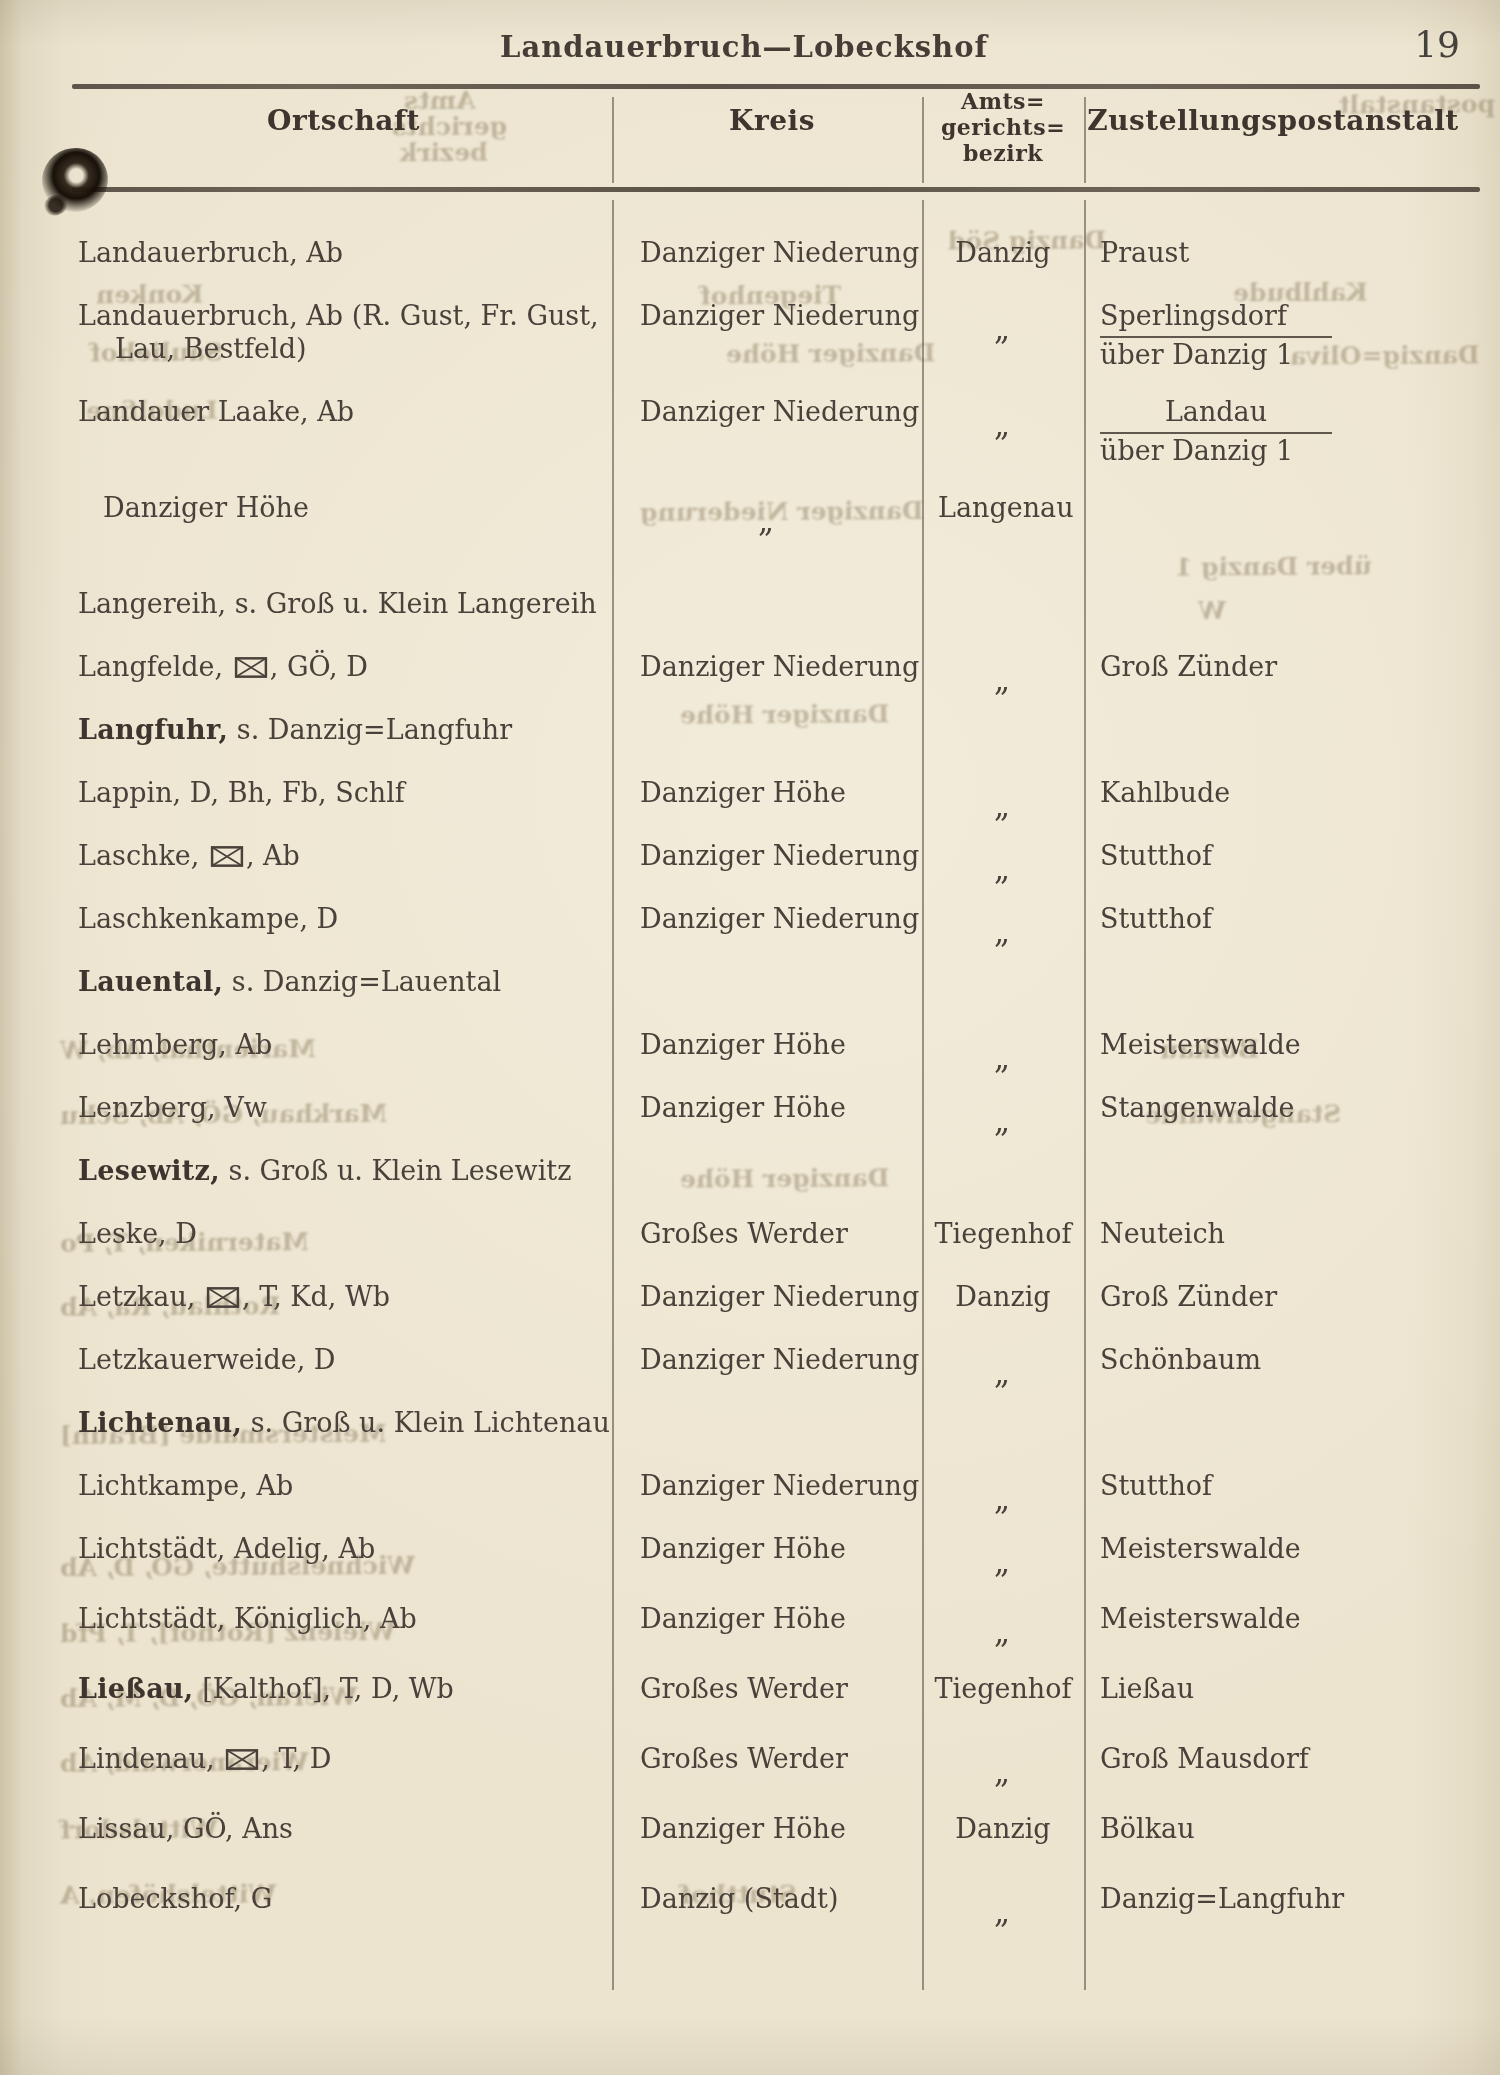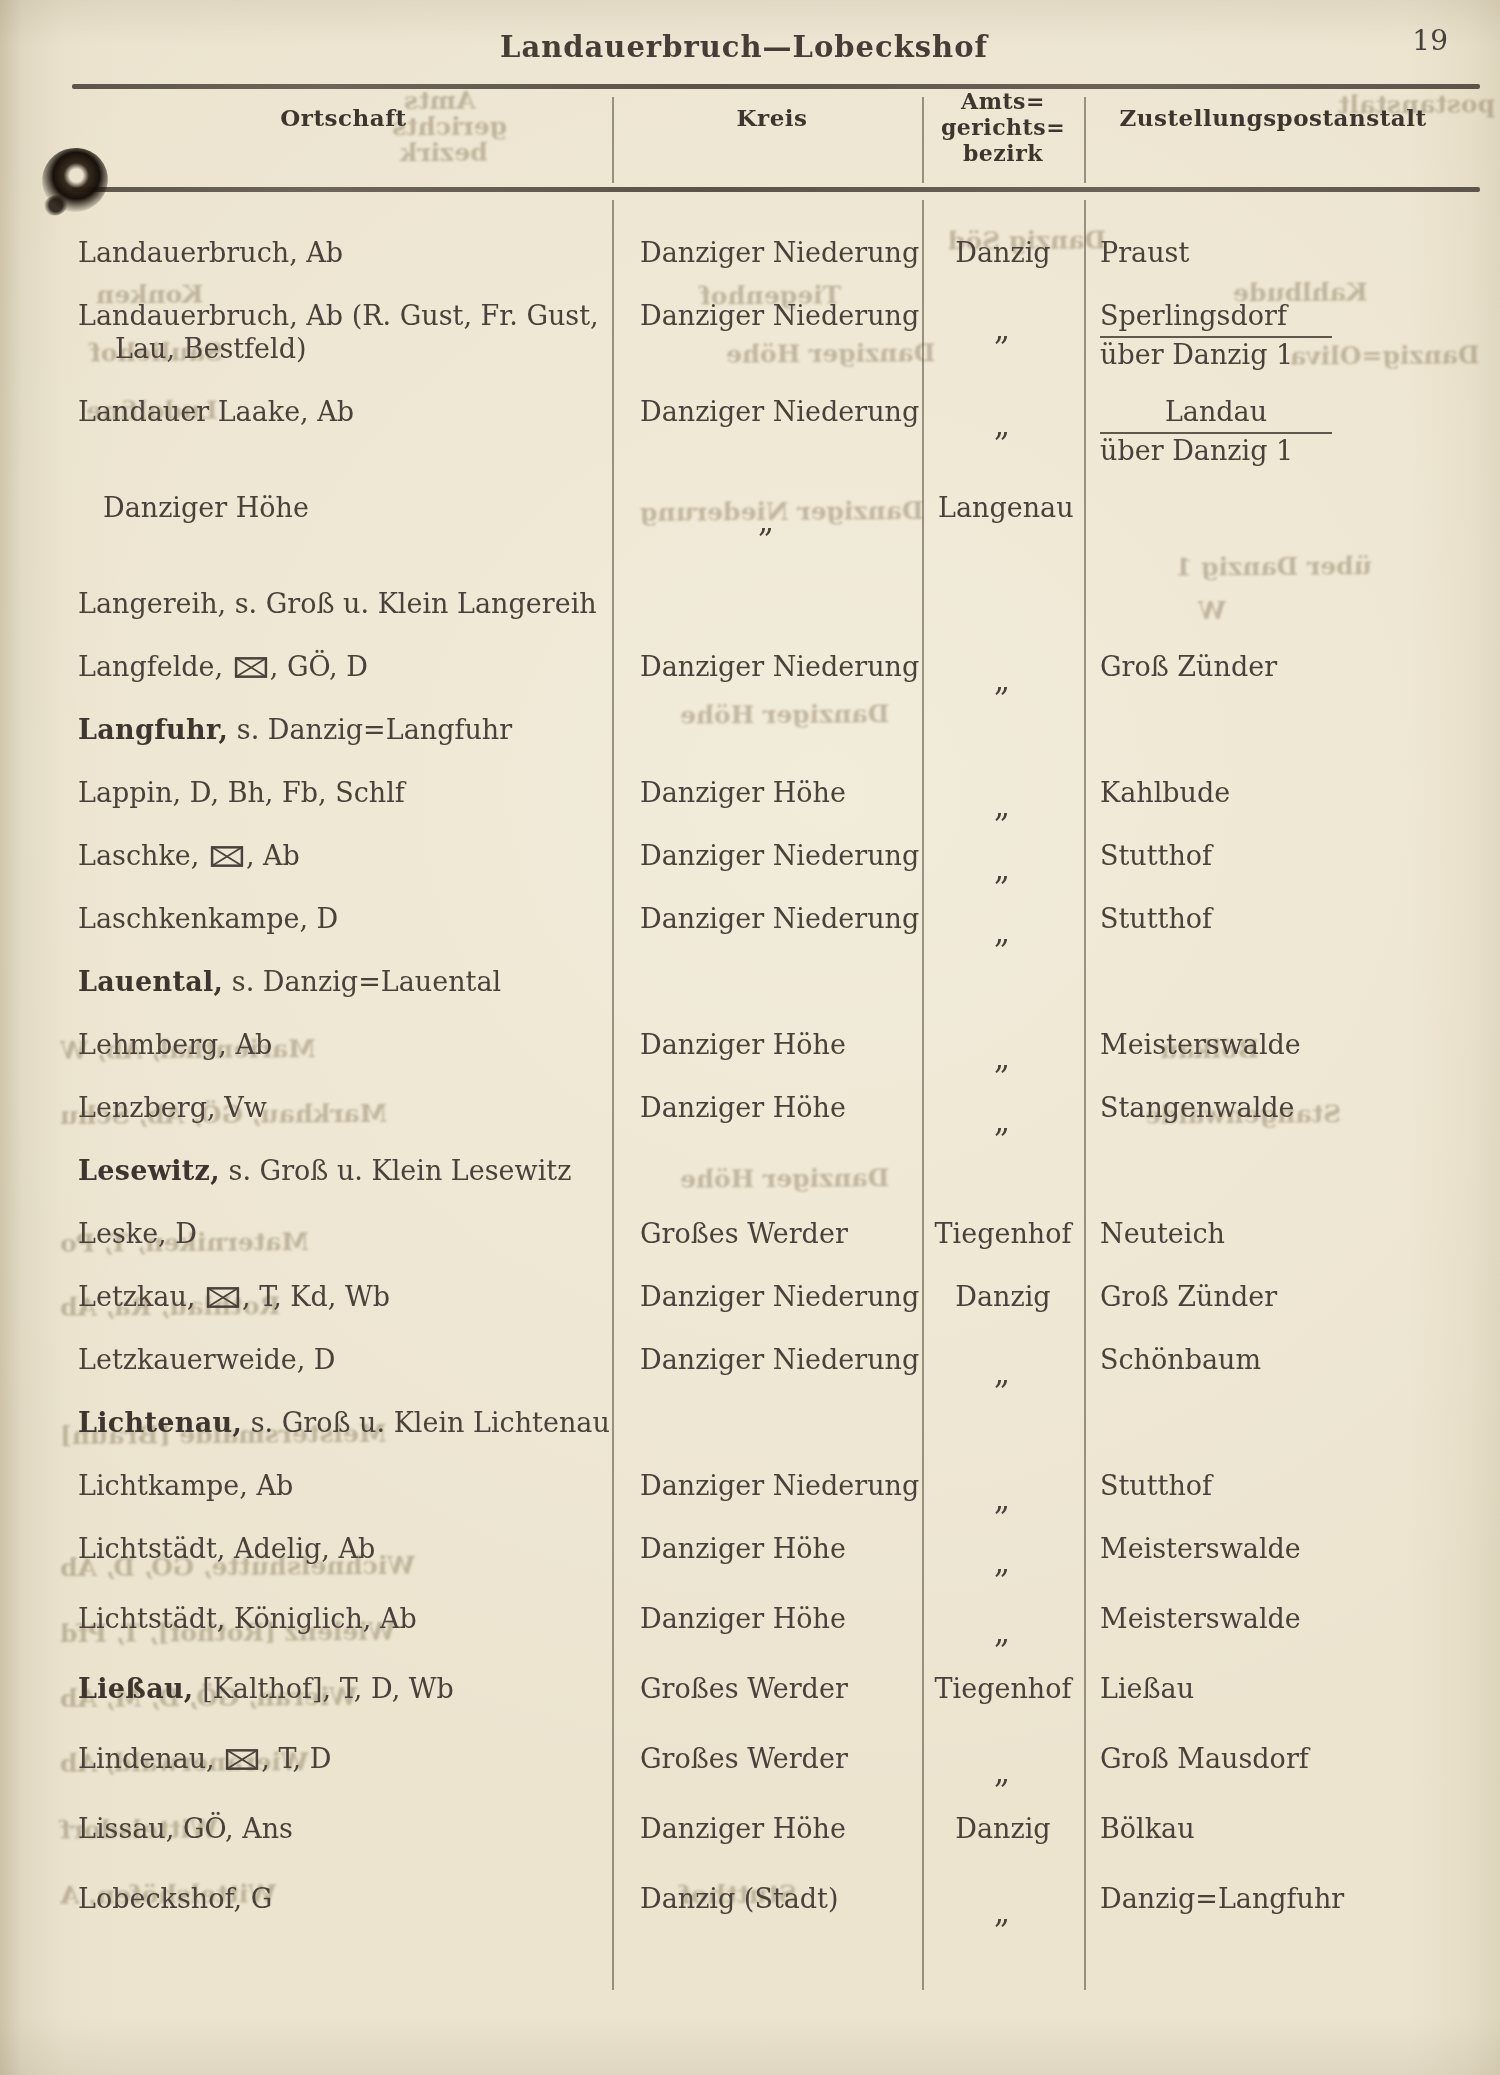--- a/index.html
+++ b/index.html
@@ -8,30 +8,30 @@
     font-family:"DejaVu Serif","Liberation Serif",serif;color:#49413a;
     background:
       radial-gradient(115% 80% at 55% 38%, rgba(255,253,244,.30), rgba(0,0,0,0) 62%),
       linear-gradient(180deg, rgba(110,95,70,.10) 0, rgba(0,0,0,0) 46px),
       linear-gradient(0deg, rgba(110,95,70,.10) 0, rgba(0,0,0,0) 60px),
       linear-gradient(90deg,#cdc3a8 0px,#e0d8c1 22px,#eae2cc 64px,#ece4cf 120px,#ece4cf 1408px,#e6ddc6 1470px,#ddd4bc 1500px);
   }
   
   .running-head{position:absolute;left:0;right:12px;top:30px;text-align:center;
     font-size:29px;font-weight:700;letter-spacing:1px;color:#463e36;}
-  .page-number{position:absolute;right:52px;top:24px;font-size:28px;color:#45413c;}
+  .page-number{position:absolute;right:40px;top:24px;font-size:36px;color:#45413c;}
   .hrule{position:absolute;left:72px;width:1408px;height:5px;border-radius:2px;opacity:.88;
     background:linear-gradient(90deg,#4a4238,#5d5448 18%,#473f34 45%,#5a5146 75%,#4a4238);}
   .hrule-top{top:84px;}
   .hrule-mid{top:187px;}
   .vrule{position:absolute;width:2px;background:rgba(82,72,59,.55);}
   .v1{left:612px}.v2{left:922px}.v3{left:1084px}
   .vhead{top:97px;height:86px}
   .vbody{top:200px;height:1790px}
-  .col-head{position:absolute;text-align:center;font-weight:700;font-size:23px;
+  .col-head{position:absolute;text-align:center;font-weight:700;font-size:28px;
     letter-spacing:.5px;color:#3e362e;}
   .ch-ortschaft{left:75px;top:104px;width:537px}
   .ch-kreis{left:612px;top:104px;width:320px}
   .ch-amts{left:922px;top:88px;width:162px;font-size:22px;line-height:26px}
   .ch-amts span{display:block}
   .ch-zustellung{left:1084px;top:104px;width:378px}
   
   .rows{position:absolute;left:75px;top:200px;width:1372px;}
   .row{display:grid;grid-template-columns:537px 310px 162px 1fr;
     align-items:start;min-height:63px;font-size:27px;line-height:33px;}

